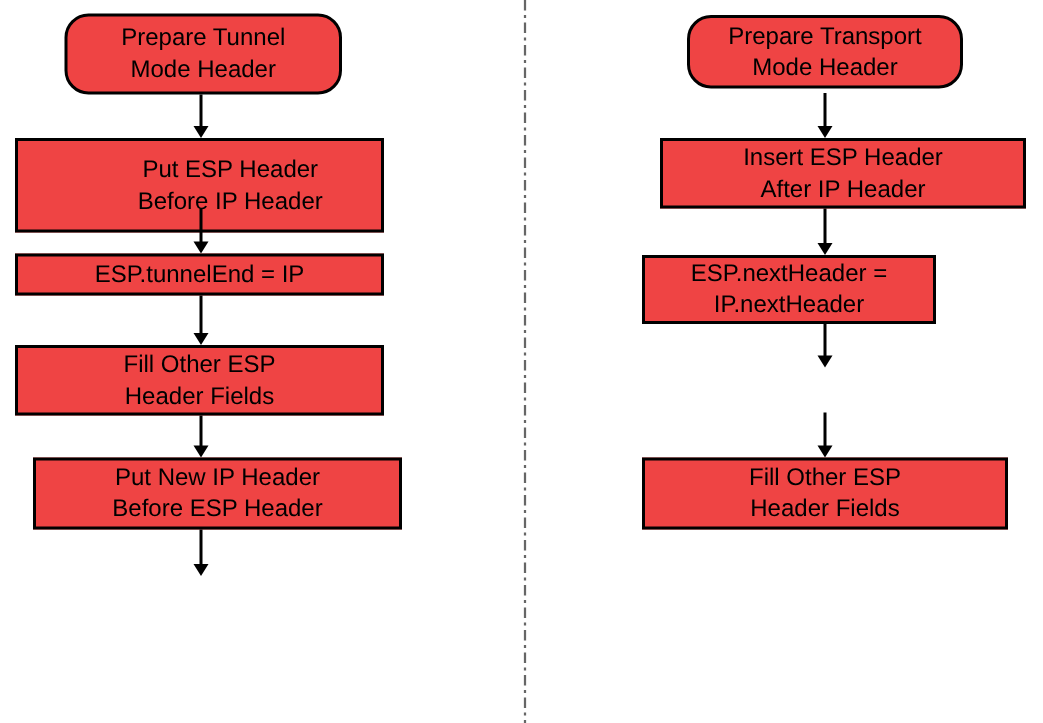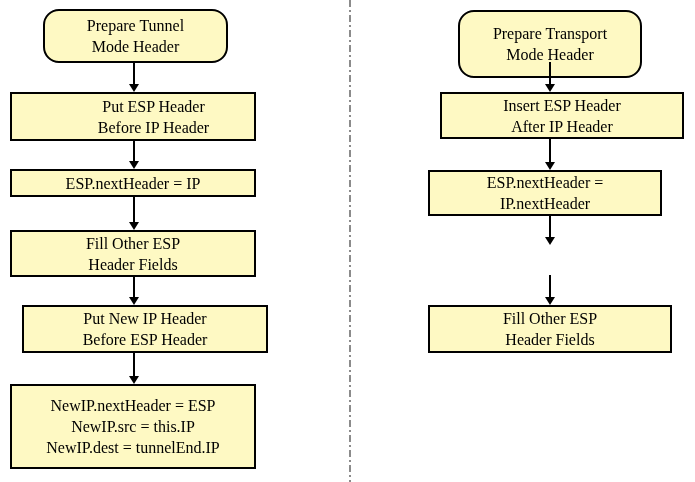--- a/index.html
+++ b/index.html
@@ -15,31 +15,30 @@
 
   .divider {
     position: absolute;
     left: 347px;
     top: 0;
   }
 
   .node {
     position: absolute;
     box-sizing: border-box;
-    background: #fef9c3;
+    background: #ef4444;
     border: 2px solid #000000;
     color: #000000;
     display: flex;
     align-items: center;
     justify-content: center;
     text-align: center;
     white-space: pre-line;
     font-size: 16px;
     line-height: 21px;
-    font-family: Liberation Serif, serif;
   }
 
   .node.rounded {
     border-radius: 16px;
   }
 
   .arrow {
     position: absolute;
     width: 12px;
   }
@@ -71,54 +70,51 @@
 
   <svg class="divider" width="6" height="482">
     <line x1="3" y1="0" x2="3" y2="482" stroke="#666666" stroke-width="1.5" stroke-dasharray="7 3 2 3"></line>
   </svg>
 
   <div class="node rounded" style="left:43px; top:9px; width:185px; height:54px;">Prepare Tunnel
 Mode Header</div>
 
   <div class="arrow" style="left:128px; top:63px; height:29px;"></div>
 
-  <div class="node" style="left:10px; top:92px; width:246px; height:49px;padding-left:41px;">Put ESP Header
+  <div class="node" style="left:10px; top:92px; width:246px; height:63px;padding-left:41px;">Put ESP Header
 Before IP Header</div>
 
   <div class="arrow" style="left:128px; top:139px; height:30px;"></div>
 
-  <div class="node" style="left:10px; top:169px; width:246px; height:28px;">ESP.nextHeader = IP</div>
+  <div class="node" style="left:10px; top:169px; width:246px; height:28px;">ESP.tunnelEnd = IP</div>
 
   <div class="arrow" style="left:128px; top:197px; height:33px;"></div>
 
   <div class="node" style="left:10px; top:230px; width:246px; height:47px;">Fill Other ESP
 Header Fields</div>
 
   <div class="arrow" style="left:128px; top:277px; height:28px;"></div>
 
   <div class="node" style="left:10px; top:305px; width:246px; height:48px;margin-left:12px;">Put New IP Header
 Before ESP Header</div>
 
   <div class="arrow" style="left:128px; top:353px; height:31px;"></div>
 
-  <div class="node" style="left:10px; top:384px; width:246px; height:85px;">NewIP.nextHeader = ESP
-NewIP.src = this.IP
-NewIP.dest = tunnelEnd.IP</div>
 
-  <div class="node rounded" style="left:458px; top:10px; width:184px; height:68px;">Prepare Transport
+  <div class="node rounded" style="left:458px; top:10px; width:184px; height:49px;">Prepare Transport
 Mode Header</div>
 
   <div class="arrow" style="left:544px; top:62px; height:30px;"></div>
 
   <div class="node" style="left:428px; top:92px; width:244px; height:47px;margin-left:12px;">Insert ESP Header
 After IP Header</div>
 
   <div class="arrow" style="left:544px; top:139px; height:31px;"></div>
 
-  <div class="node" style="left:428px; top:170px; width:234px; height:46px;">ESP.nextHeader =
+  <div class="node" style="left:428px; top:170px; width:196px; height:46px;">ESP.nextHeader =
 IP.nextHeader</div>
 
   <div class="arrow" style="left:544px; top:216px; height:29px;"></div>
 
 
   <div class="arrow" style="left:544px; top:275px; height:30px;"></div>
 
   <div class="node" style="left:428px; top:305px; width:244px; height:48px;">Fill Other ESP
 Header Fields</div>
 

